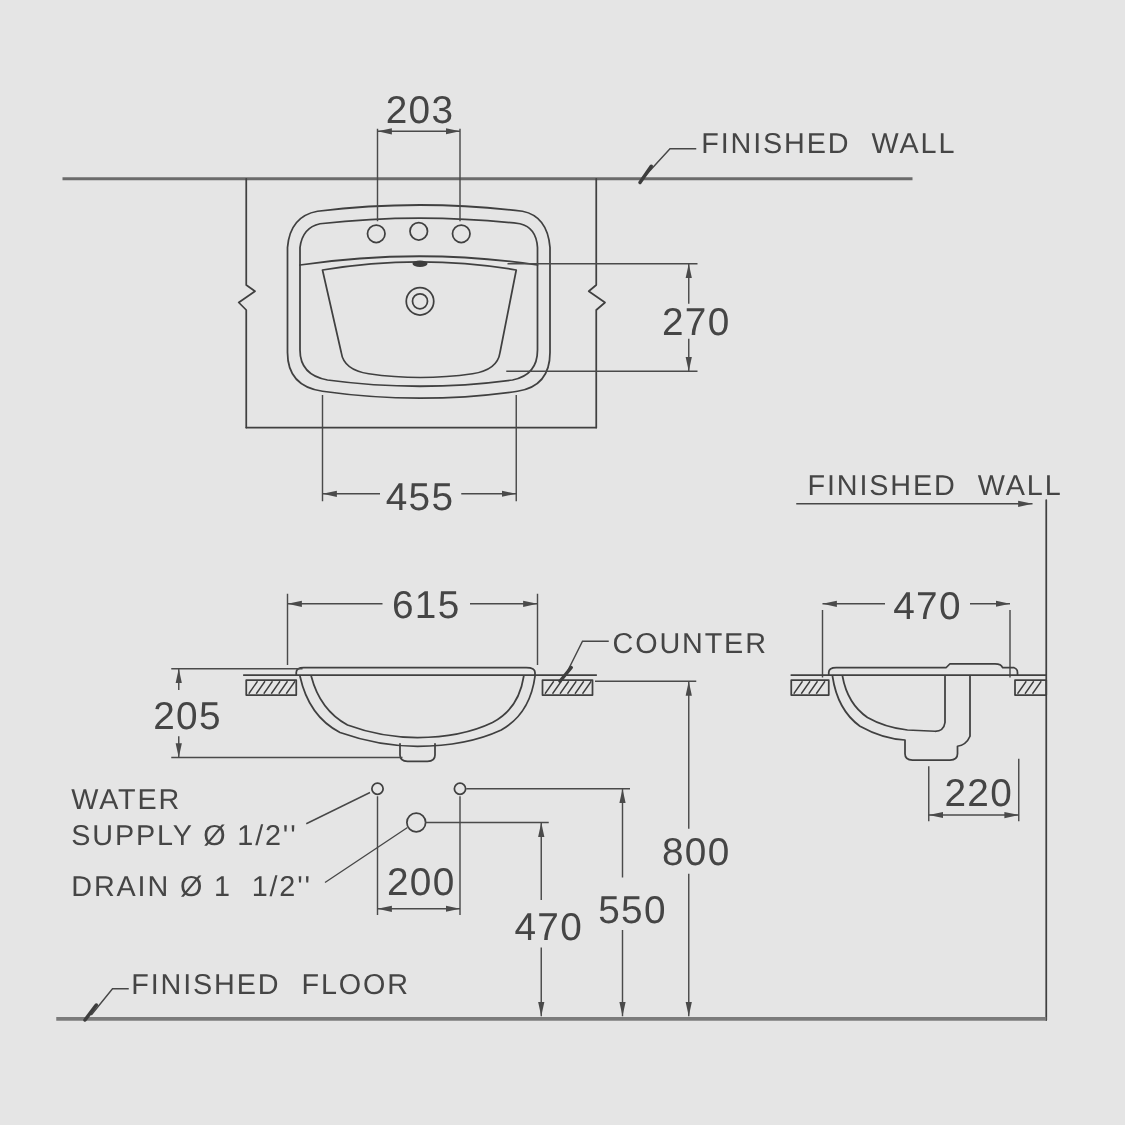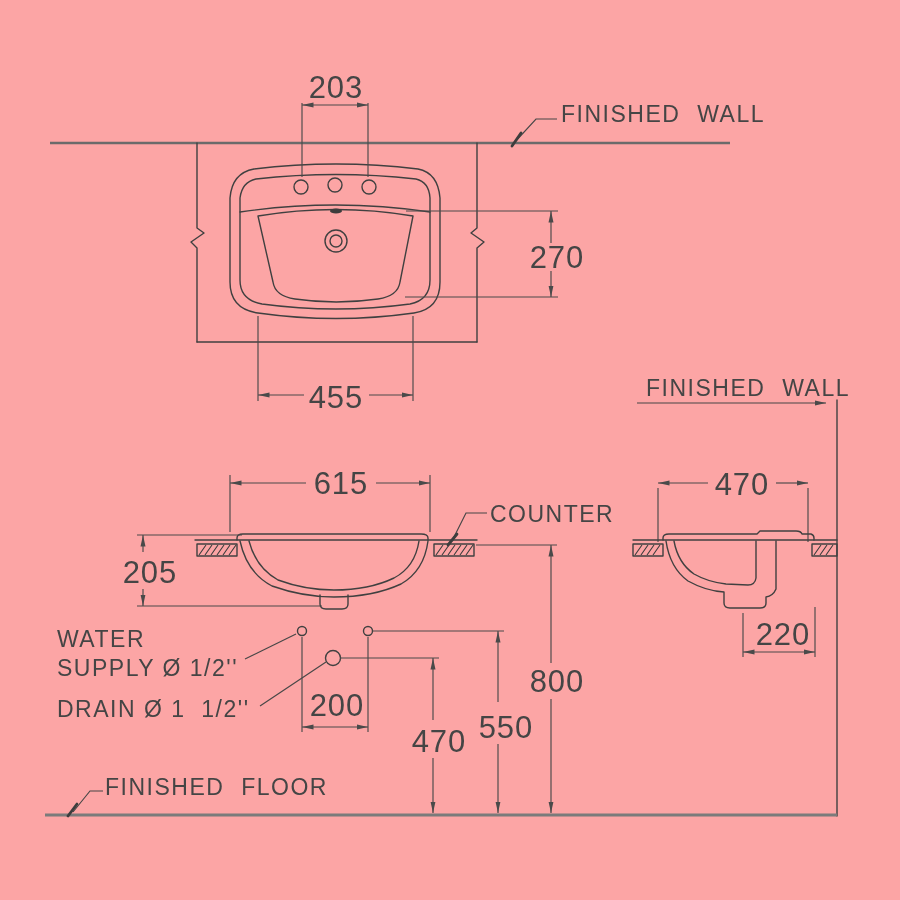--- a/index.html
+++ b/index.html
@@ -1,16 +1,16 @@
 <!DOCTYPE html>
 <html><head>
 <meta charset="utf-8">
 <style>
   html,body{margin:0;padding:0;background:#ffffff;}
-  .stage{position:relative;width:900px;height:900px;background:#fca5a5;overflow:hidden;}
+  .stage{position:relative;width:900px;height:900px;background:#e5e5e5;overflow:hidden;}
   svg{display:block;}
   .ln{stroke:#404040;stroke-width:1.4;fill:none;stroke-linecap:round;stroke-linejoin:round;}
   .thin{stroke:#474747;stroke-width:1.15;fill:none;}
   .dimln{stroke:#4a4a4a;stroke-width:1.15;fill:none;}
   .wall{stroke:#6b6b6b;stroke-width:2.3;fill:none;}
   .floorln{stroke:#7b7b7b;stroke-width:3;fill:none;}
   .hatch{stroke:#3d3d3d;stroke-width:1.1;fill:none;}
   .tick{stroke:#3d3d3d;stroke-width:2.8;fill:none;stroke-linecap:round;}
   .dim{font-family:"Liberation Sans",sans-serif;font-size:31px;fill:#454545;letter-spacing:1px;}
   .lbl{font-family:"Liberation Sans",sans-serif;font-size:23px;fill:#454545;letter-spacing:1.5px;}

